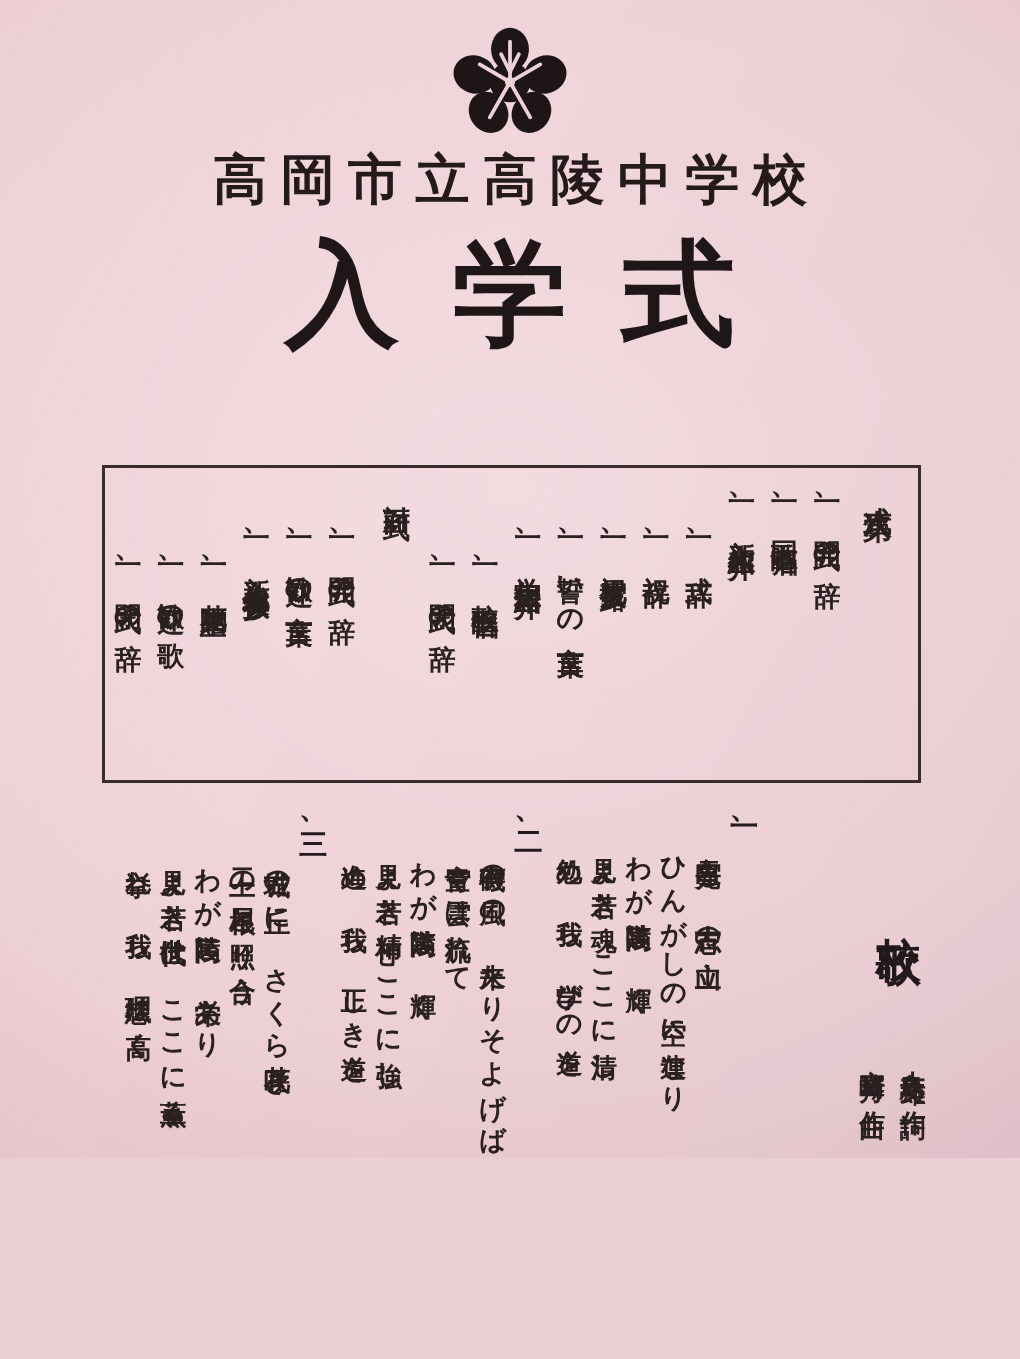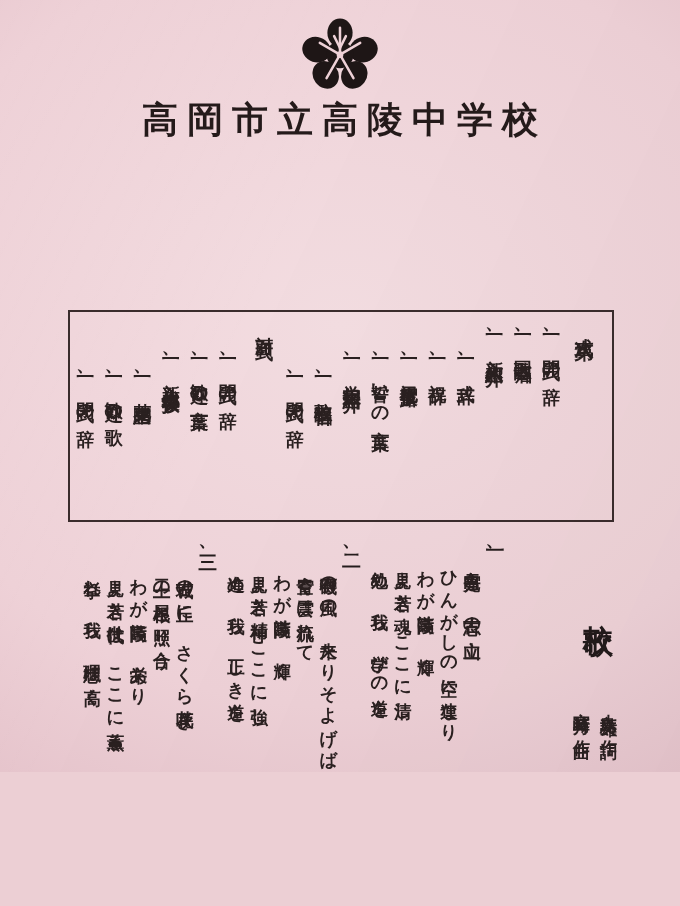--- a/index.html
+++ b/index.html
@@ -246,20 +246,21 @@
         </g>
         <g fill="#eed1d7">
           <circle cx="50" cy="46" r="4"></circle>
         </g>
       </svg>
     </span>
   </div>
 
   <div class="school-name">高岡市立高陵中学校</div>
 
+  <div class="doc-title">入学式</div>
 
 
   <div class="program-box">
     <div class="program-inner">
 
       <div class="v-text program-heading">式次第</div>
 
       <div class="v-text program-item">一、開式の辞</div>
       <div class="v-text program-item">一、国歌斉唱</div>
       <div class="v-text program-item">一、新入生紹介</div>

